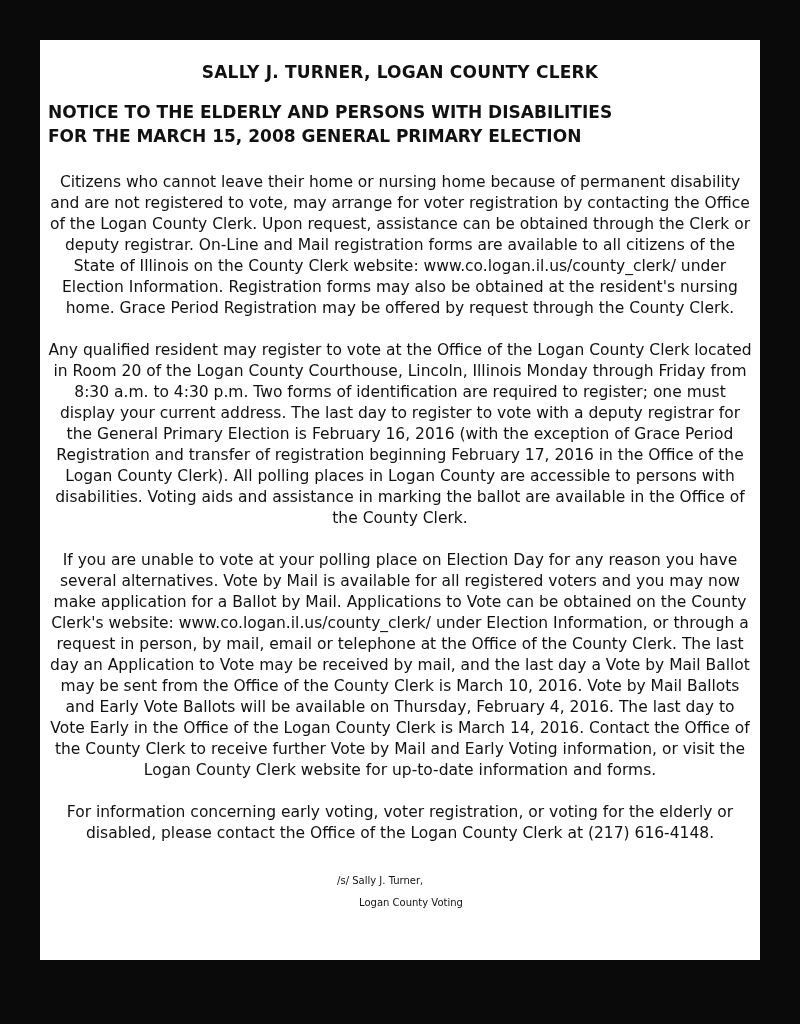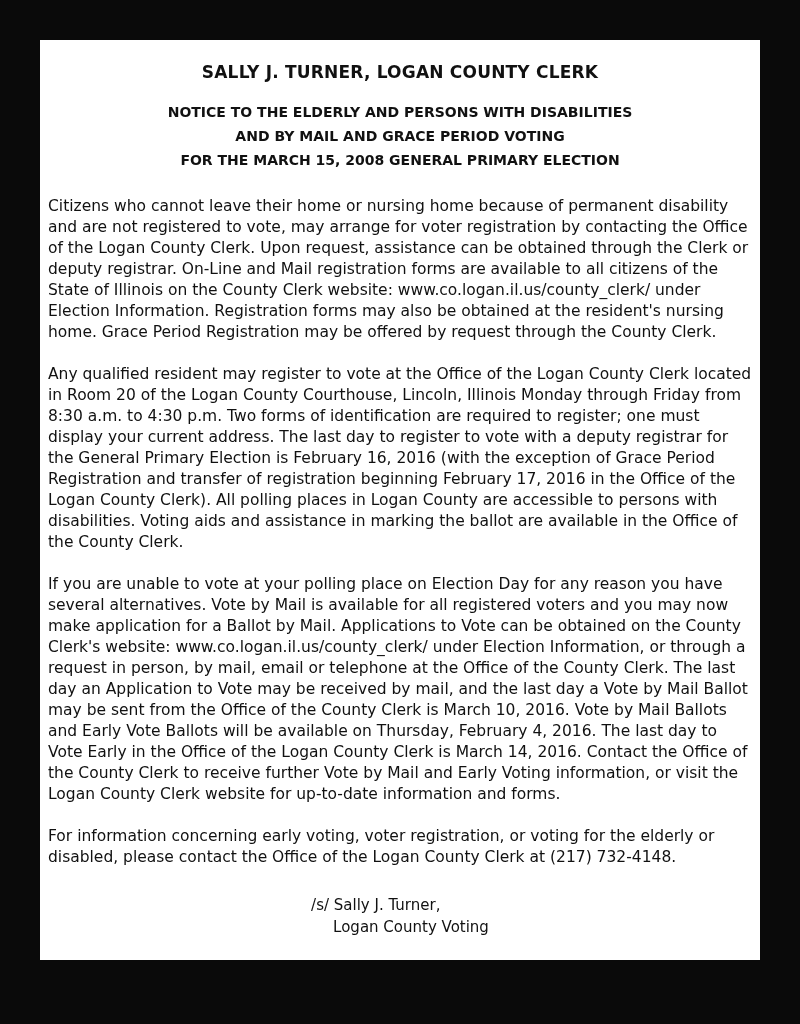--- a/index.html
+++ b/index.html
@@ -27,64 +27,62 @@
     font-family: "DejaVu Sans", sans-serif;
   }
   .doc-title {
     text-align: center;
     font-size: 17px;
     font-weight: bold;
     letter-spacing: 0.2px;
     margin: 4px 0 18px 0;
   }
   .notice-heading {
-    text-align: center;
-    font-size: 14px;
+    font-size: 17px;
     font-weight: bold;
     line-height: 24px;
     margin: 0 0 24px 0;
   }
   .notice-heading div {
     white-space: nowrap;
   }
   .body-text p {
     font-size: 15.5px;
     line-height: 21px;
     margin: 0 0 21px 0;
-    text-align: left;
+    text-align: center;
   }
   .signature {
     width: fit-content;
     margin: 26px auto 0 auto;
-    font-size: 15px;
+    font-size: 10px;
     line-height: 22px;
   }
   .signature .sig-line-2 {
     padding-left: 22px;
   }
 </style>
 </head>
 <body>
 
 <div class="page">
   <div class="sheet">
 
     <div class="doc-title">SALLY J. TURNER, LOGAN COUNTY CLERK</div>
 
     <div class="notice-heading">
       <div>NOTICE TO THE ELDERLY AND PERSONS WITH DISABILITIES</div>
-      <div>AND BY MAIL AND GRACE PERIOD VOTING</div>
       <div>FOR THE MARCH 15, 2008 GENERAL PRIMARY ELECTION</div>
     </div>
 
     <div class="body-text">
       <p>Citizens who cannot leave their home or nursing home because of permanent disability and are not registered to vote, may arrange for voter registration by contacting the Office of the Logan County Clerk.  Upon request, assistance can be obtained through the Clerk or deputy registrar. On-Line and Mail registration forms are available to all citizens of the State of Illinois on the County Clerk website: www.co.logan.il.us/county_clerk/ under Election Information. Registration forms may also be obtained at the resident's nursing home. Grace Period Registration may be offered by request through the County Clerk.</p>
       <p>Any qualified resident may register to vote at the Office of the Logan County Clerk located in Room 20 of the Logan County Courthouse, Lincoln, Illinois Monday through Friday from 8:30 a.m. to 4:30 p.m.  Two forms of identification are required to register; one must display your current address. The last day to register to vote with a deputy registrar for the General Primary Election is February 16, 2016 (with the exception of Grace Period Registration and transfer of registration beginning February 17, 2016 in the Office of the Logan County Clerk). All polling places in Logan County are accessible to persons with disabilities. Voting aids and assistance in marking the ballot are available in the Office of the County Clerk.</p>
       <p>If you are unable to vote at your polling place on Election Day for any reason you have several alternatives.  Vote by Mail is available for all registered voters and you may now make application for a Ballot by Mail.  Applications to Vote can be obtained on the County Clerk's website: www.co.logan.il.us/county_clerk/ under Election Information, or through a request in person, by mail, email or telephone at the Office of the County Clerk.  The last day an Application to Vote may be received by mail, and the last day a Vote by Mail Ballot may be sent from the Office of the County Clerk is March 10, 2016.  Vote by Mail Ballots and Early Vote Ballots will be available on Thursday, February 4, 2016. The last day to Vote Early in the Office of the Logan County Clerk is March 14, 2016.  Contact the Office of the County Clerk to receive further Vote by Mail and Early Voting information, or visit the Logan County Clerk website for up-to-date information and forms.</p>
-      <p>For information concerning early voting, voter registration, or voting for the elderly or disabled, please contact the Office of the Logan County Clerk at (217) 732-4148.</p>
+      <p>For information concerning early voting, voter registration, or voting for the elderly or disabled, please contact the Office of the Logan County Clerk at (217) 616-4148.</p>
     </div>
 
     <div class="signature">
       <div class="sig-line-1">/s/ Sally J. Turner,</div>
       <div class="sig-line-2">Logan County Voting</div>
     </div>
 
   </div>
 </div>
 

